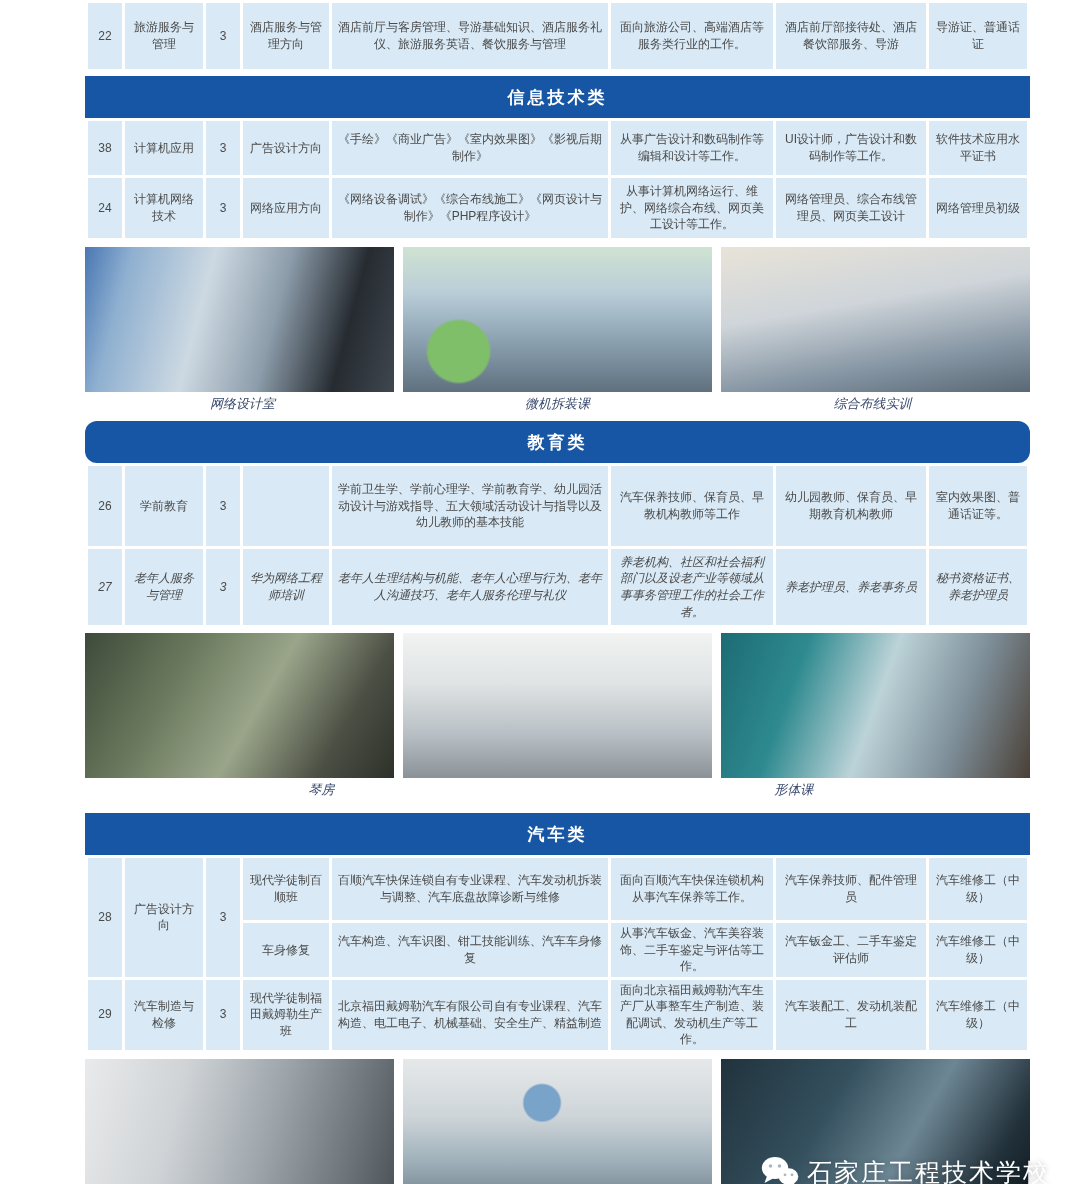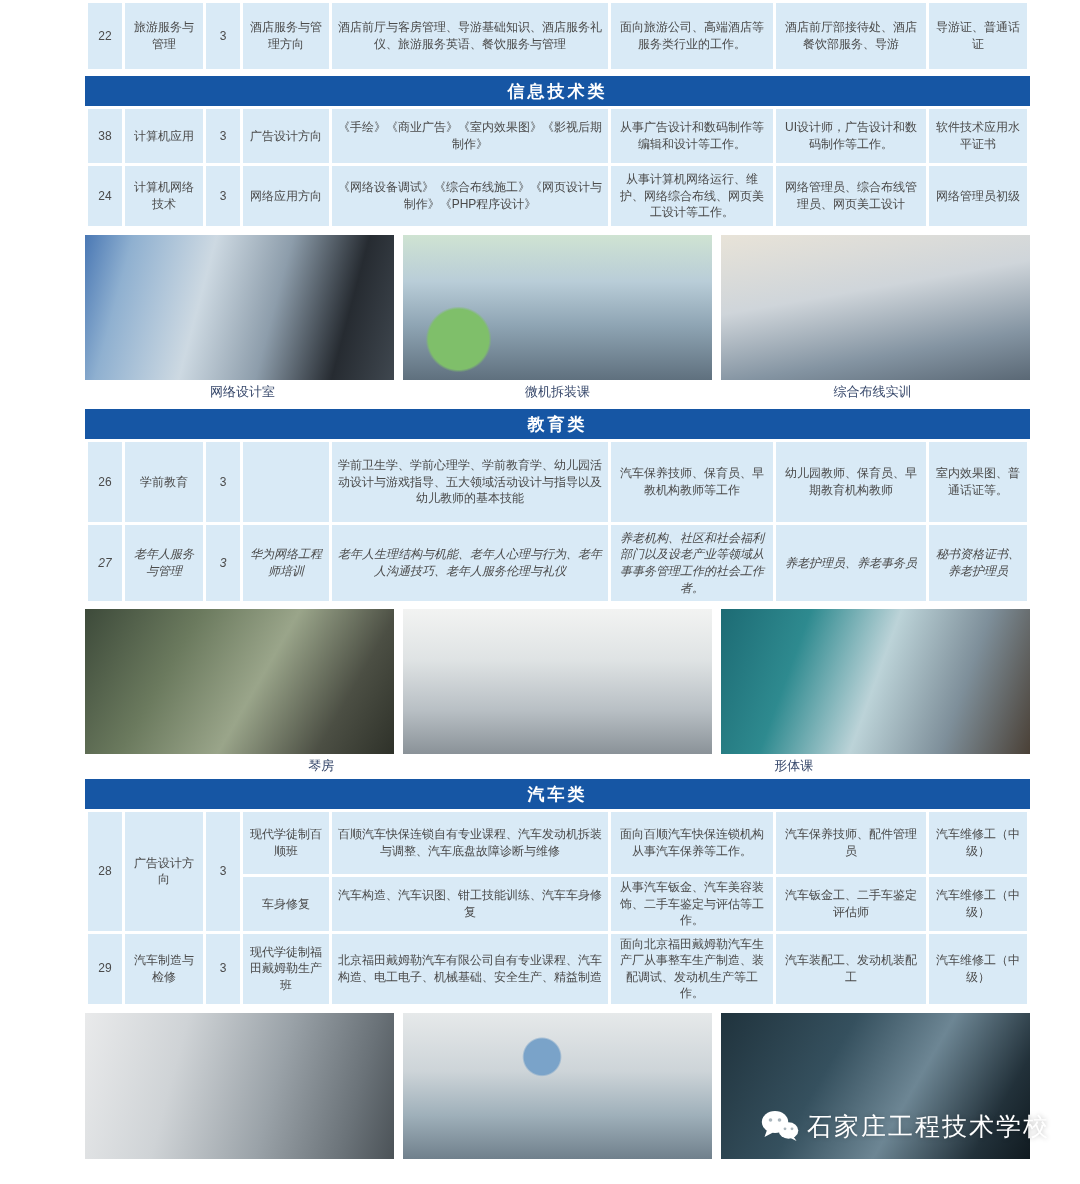--- a/index.html
+++ b/index.html
@@ -23,27 +23,27 @@
   tr.r23 td{height:50px;}
   tr.r24 td{height:56px;}
   tr.r25 td{height:64px;}
   tr.r26 td{height:76px;}
   tr.r27 td{height:72px;font-style:italic;}
   tr.r28a td{height:58px;}
   tr.r28b td{height:42px;}
   tr.r29 td{height:60px;}
 
   .section-header{
-    height:30px;background:#1656a4;color:#ffffff;font-weight:bold;
+    height:42px;background:#1656a4;color:#ffffff;font-weight:bold;
     font-size:17px;letter-spacing:3px;display:flex;align-items:center;
     justify-content:center;
   }
   .sh1{margin-top:4px;}
-  .sh2{margin-top:8px;}
-  .sh3{margin-top:4px;}
+  .sh2{margin-top:8px;border-radius:12px;}
+  .sh3{margin-top:14px;}
 
   .photo-strip{display:flex;gap:9px;}
   .ps1{margin-top:6px;}
   .ps2{margin-top:5px;}
   .ps3{margin-top:6px;position:relative;}
   .photo{flex:1;height:145px;}
   .ps3 .photo{height:146px;}
 
   .p1{background:linear-gradient(105deg,#4a78b4 0%,#8fb0d0 14%,#cdd9e2 38%,#8d9dab 60%,#262b31 82%,#3f474f 100%);}
   .p2{background:radial-gradient(circle at 18% 72%,#7fbf6a 0 11%,rgba(0,0,0,0) 12%),linear-gradient(180deg,#cfe3d2 0%,#b9cdd8 32%,#8fa5b4 62%,#5f707e 100%);}
@@ -51,21 +51,21 @@
   .p4{background:linear-gradient(120deg,#3d4a3a 0%,#6b7a5e 30%,#9aa58a 55%,#4c4f44 80%,#2e3129 100%);}
   .p5{background:linear-gradient(180deg,#f2f3f2 0%,#dfe3e4 35%,#b8bfc4 70%,#8a9298 100%);}
   .p6{background:linear-gradient(110deg,#1d6b74 0%,#2e8a8f 25%,#bcd3d8 50%,#7e8f9a 75%,#4a4036 100%);}
   .p7{background:linear-gradient(105deg,#e9eaeb 0%,#cfd3d6 30%,#9aa2a8 60%,#6a7278 85%,#4b5257 100%);}
   .p8{background:radial-gradient(circle at 45% 30%,#7aa3c9 0 9%,rgba(0,0,0,0) 10%),linear-gradient(180deg,#e6e9ea 0%,#cdd4d8 40%,#9fb0ba 70%,#70808c 100%);}
   .p9{background:linear-gradient(120deg,#20333d 0%,#35505e 35%,#6d8694 60%,#22313a 85%,#101a20 100%);}
 
   .caption-row{display:flex;margin-top:3px;}
   .caption{
     flex:1;text-align:center;font-family:"DejaVu Serif",serif;
-    font-size:13px;color:#37486b;
+    font-style:italic;font-size:13px;color:#37486b;
   }
 
   .watermark{
     position:absolute;right:-20px;bottom:16px;display:flex;
     align-items:center;gap:8px;color:#ffffff;font-size:25px;
     letter-spacing:2px;text-shadow:0 0 5px rgba(0,0,0,0.25);
     white-space:nowrap;
   }
   .wechat-icon{display:inline-flex;}
 </style>

